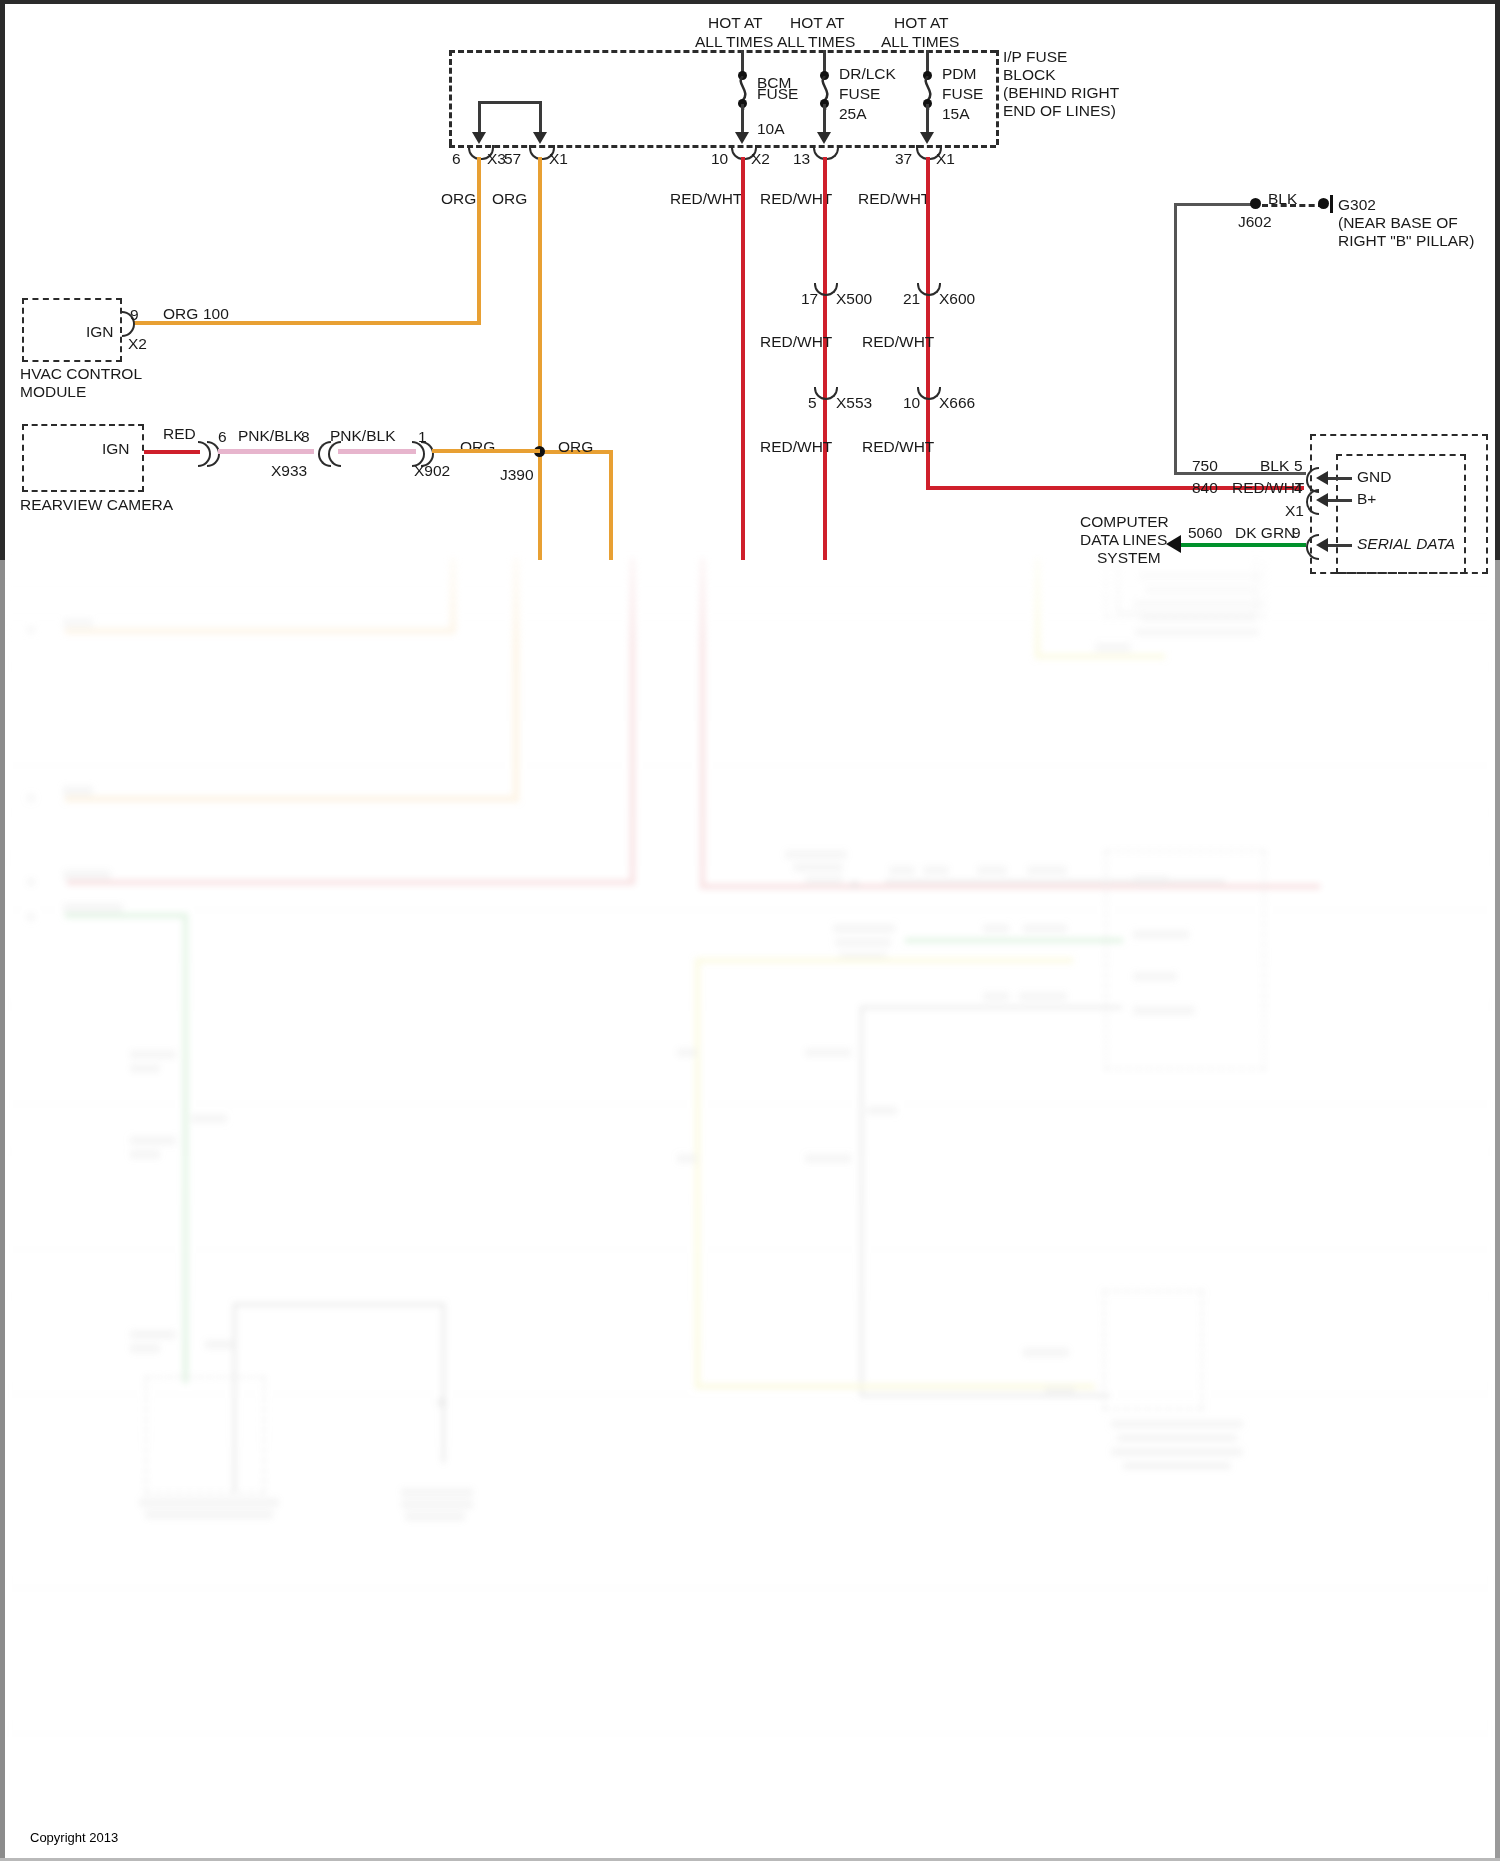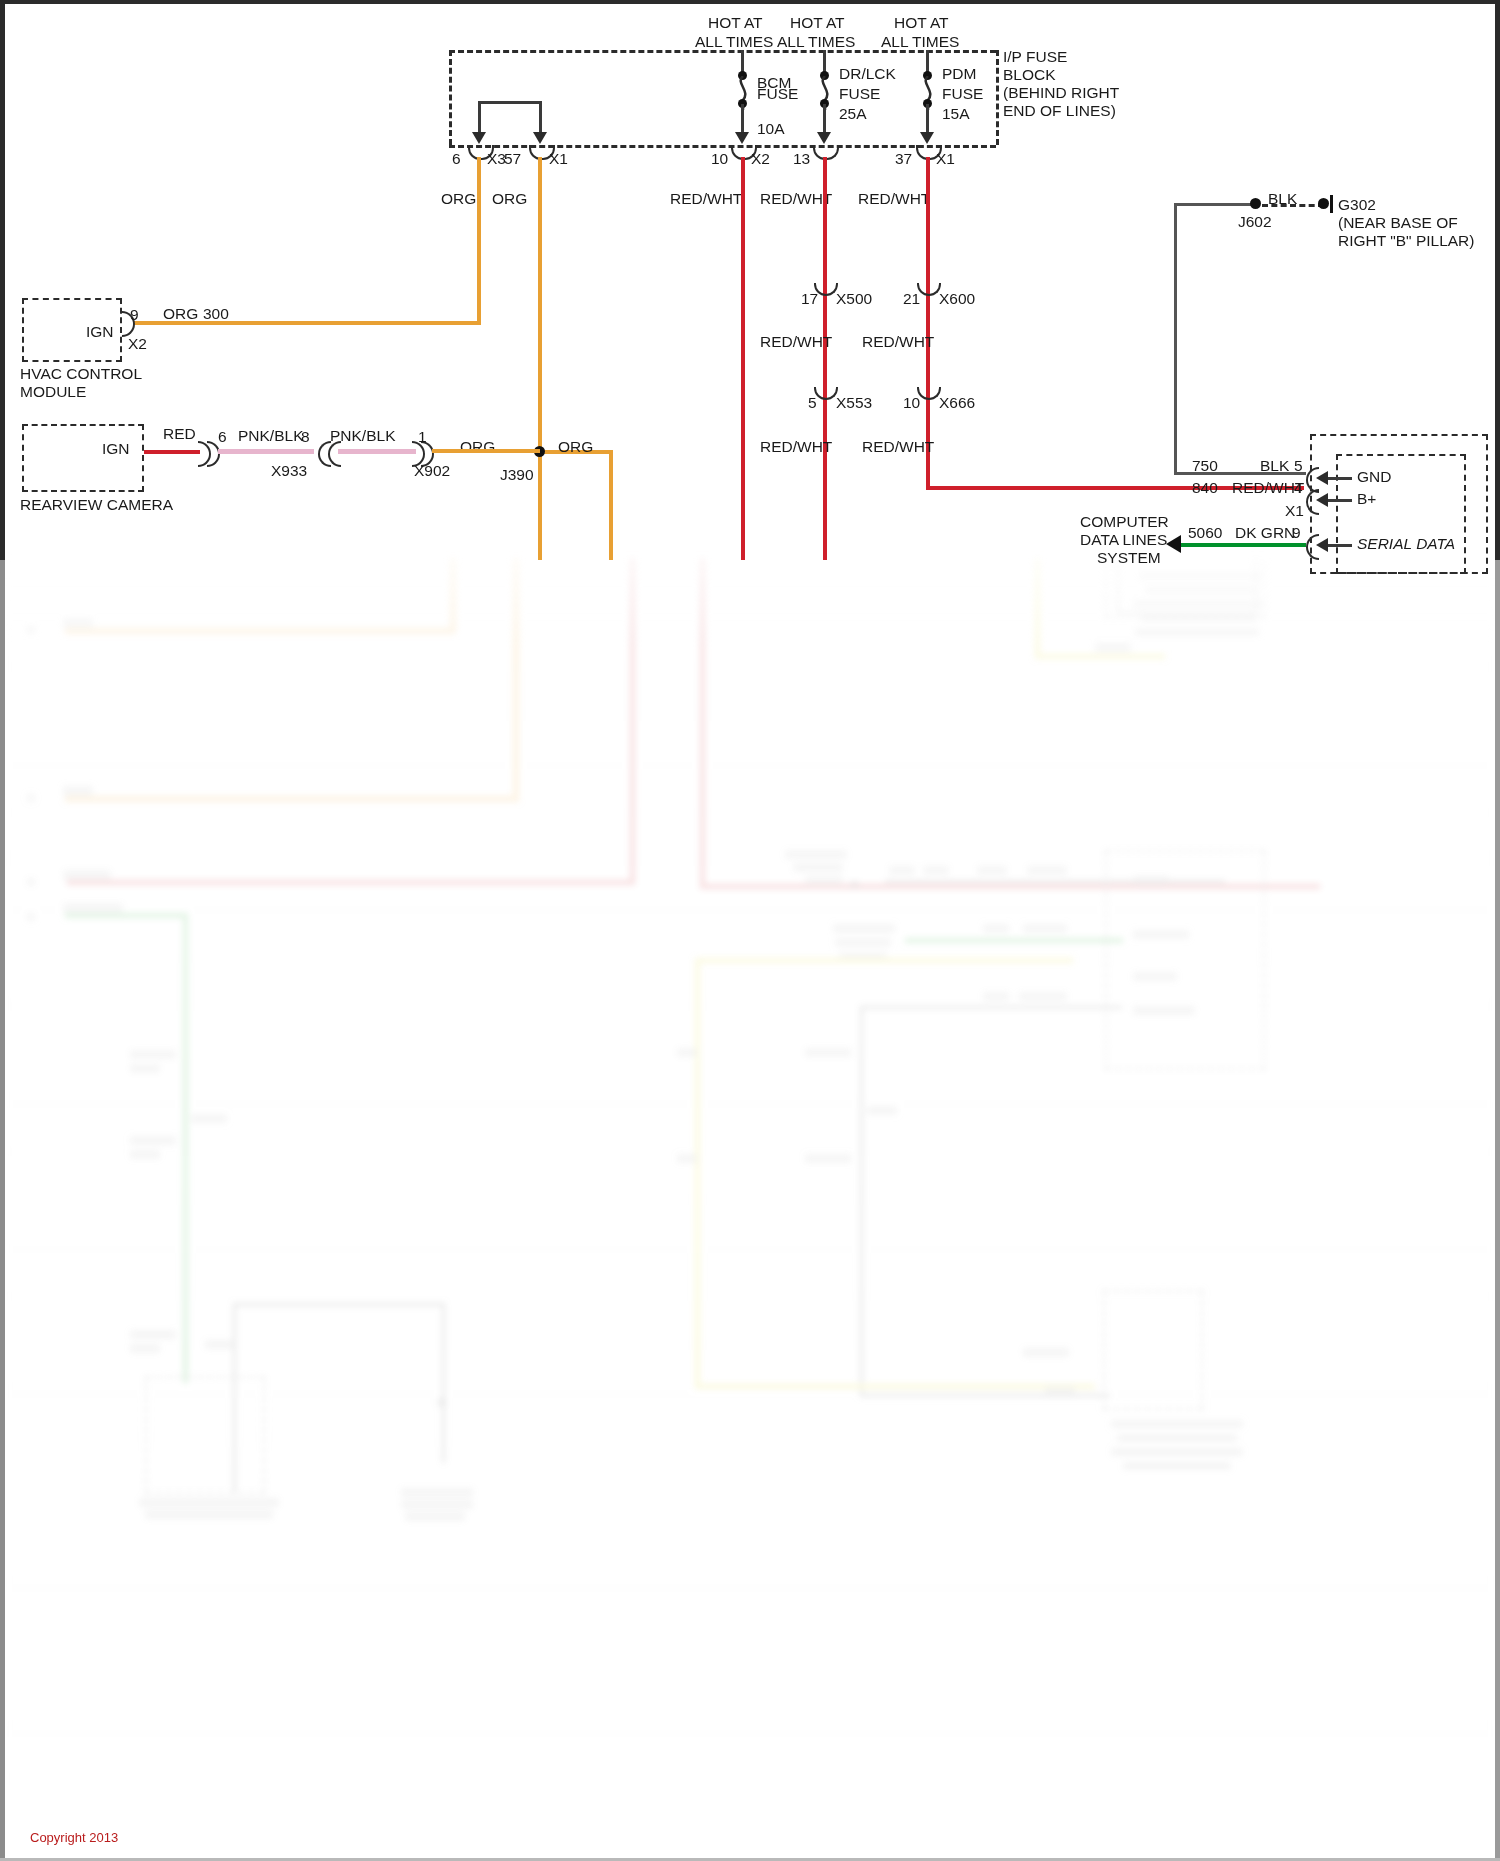--- a/index.html
+++ b/index.html
@@ -79,21 +79,21 @@
   
   .f-wire{position:absolute;}
   .f-org{background:#f2b24a;}
   .f-red{background:#d02a33;}
   .f-grn{background:#3cb54a;}
   .f-yel{background:#e8e03a;}
   .f-gry{background:#6f6f6f;}
   .f-box{position:absolute;border:2px solid #8a8a8a;box-sizing:border-box;}
   .f-dbox{position:absolute;border:2px dashed #8a8a8a;box-sizing:border-box;}
   .f-blob{position:absolute;background:#8f8f8f;border-radius:2px;opacity:.55;}
-  .wm{position:absolute;left:30px;bottom:16px;font-size:13px;color:#b91c1c;}
+  .wm{position:absolute;left:30px;bottom:16px;font-size:13px;color:#000000;}
 </style>
 </head>
 <body>
 
 <div id="stage">
 
   <div id="lower">
 
     <div class="f-wire f-org" style="left:445px;top:0;width:5px;height:74px;"></div>
     <div class="f-wire f-org" style="left:445px;top:70px;width:5px;height:0;"></div>
@@ -310,21 +310,21 @@
   <div class="dot" style="left:534px;top:446px;"></div>
   <div class="txt t15" style="left:500px;top:466px;">J390</div>
   <div class="txt t15" style="left:558px;top:438px;">ORG</div>
 
   <div class="dbox" style="left:22px;top:298px;width:100px;height:64px;"></div>
   <div class="txt t15" style="left:86px;top:323px;">IGN</div>
   <div class="arcR" style="left:122px;top:311px;"></div>
   <div class="txt t15" style="left:130px;top:306px;">9</div>
   <div class="txt t15" style="left:128px;top:335px;">X2</div>
   <div class="txt t15" style="left:163px;top:305px;">ORG</div>
-  <div class="txt t15" style="left:203px;top:305px;">300</div>
+  <div class="txt t15" style="left:203px;top:305px;">100</div>
   <div class="txt t15" style="left:20px;top:365px;">HVAC CONTROL</div>
   <div class="txt t15" style="left:20px;top:383px;">MODULE</div>
 
   <div class="dbox" style="left:22px;top:424px;width:122px;height:68px;"></div>
   <div class="txt t15" style="left:102px;top:440px;">IGN</div>
 
   <div class="wire h red" style="left:144px;top:450px;width:56px;"></div>
   <div class="txt t15" style="left:163px;top:425px;">RED</div>
 
   <div class="arcR" style="left:198px;top:441px;"></div>

